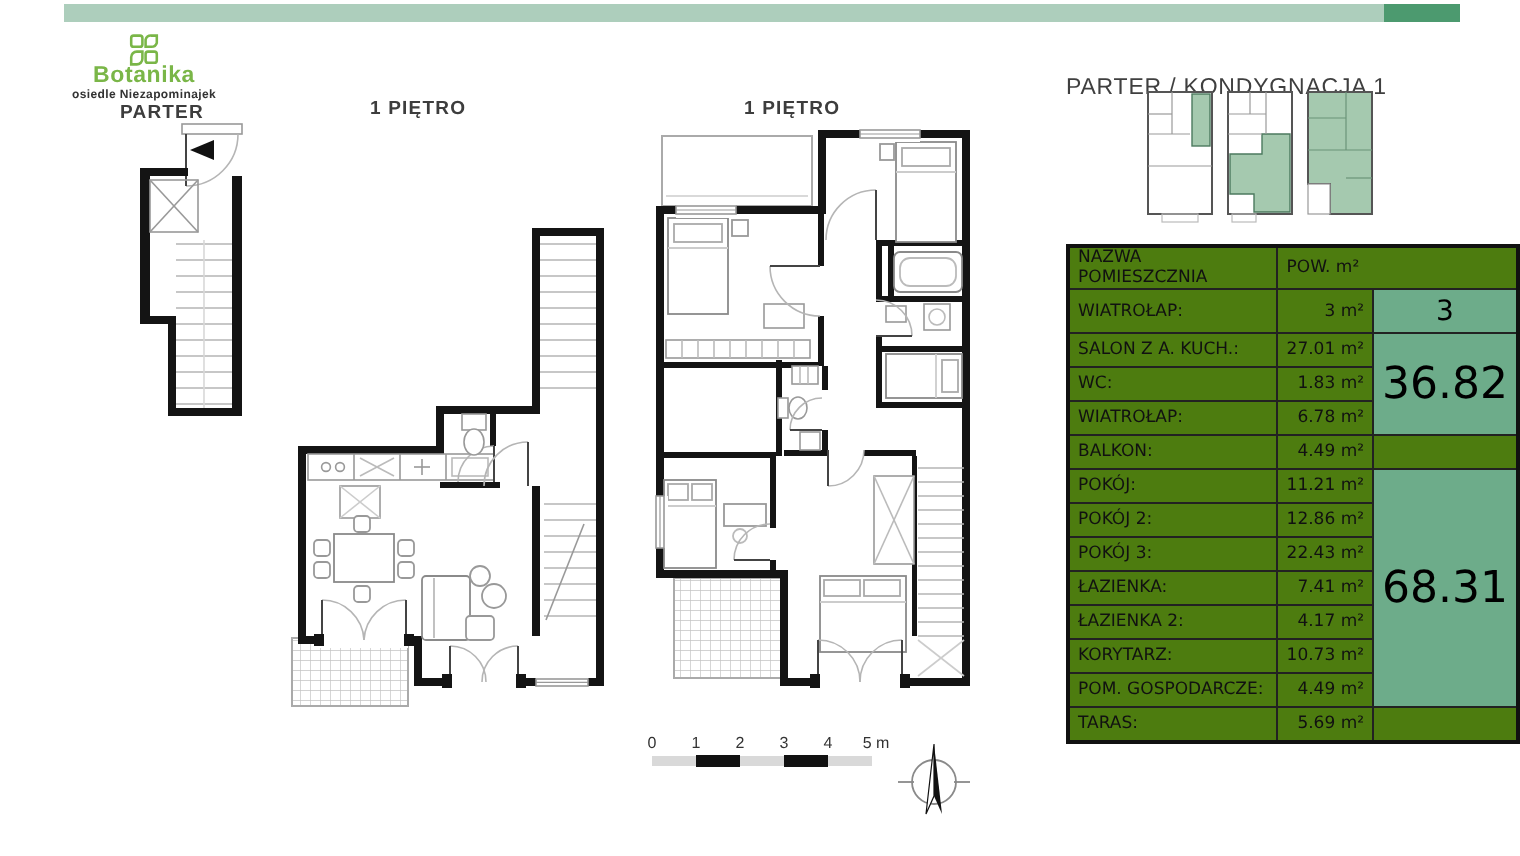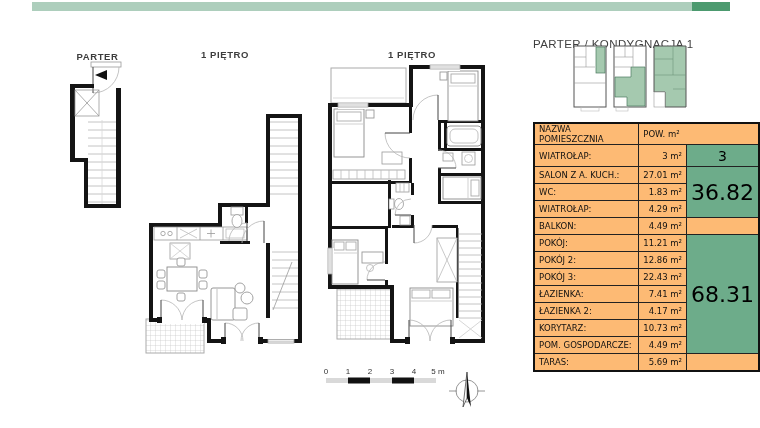--- a/index.html
+++ b/index.html
@@ -11,39 +11,39 @@
   .topbar-dark{position:absolute;left:692px;top:2px;width:38px;height:9px;background:#4c9a6f;}
 
   
   .brand{position:absolute;left:30px;top:14px;width:84px;text-align:center;}
   .brand-icon{position:absolute;left:34px;top:3px;width:16px;height:16px;}
   .brand-name{margin-top:18px;font-size:11.5px;font-weight:600;color:#7ab648;letter-spacing:.3px;}
   .brand-sub{font-size:6px;font-weight:700;color:#333;letter-spacing:.2px;margin-top:1px;}
 
   
   .floor-label{position:absolute;font-size:9.5px;font-weight:600;color:#3d3d3d;
-               letter-spacing:.6px;text-align:center;}
+               letter-spacing:.6px;text-align:left;}
   .fl-parter{left:60px;top:51px;width:75px;}
   .fl-p1{left:185px;top:49px;width:80px;}
   .fl-p2{left:372px;top:49px;width:80px;}
 
   .plan{position:absolute;}
 
   
   .loc-label{position:absolute;left:533px;top:38px;font-size:11.5px;color:#3f3f3f;
              letter-spacing:.4px;font-weight:500;}
 
   .thumb{position:absolute;top:45px;width:34px;height:68px;cursor:pointer;}
 
   
   .area-table{position:absolute;left:533px;top:122px;border-collapse:collapse;
               font-family:"DejaVu Sans",sans-serif;font-size:8.5px;color:#111;
               border:2px solid #111;}
   .area-table td,.area-table th{border:1px solid #222;padding:0 4px;font-weight:normal;
-              background:#fdba74;}
+              background:#4d7c0f;}
   .c-name{width:96px;text-align:left;height:16px;}
   .c-val{width:38px;text-align:right;white-space:nowrap;}
   .c-tot{width:62px;text-align:center;}
   .hdr th{height:15px;text-align:left;}
   .hdr .c-area{text-align:left;}
   .r-first td{height:21px;}
   .tot-green{background:#6dac8a !important;font-size:22px;color:#000;}
   .tot-first{font-size:14px;}
 
   .price-line{position:absolute;left:533px;top:357px;width:224px;text-align:center;
@@ -53,20 +53,30 @@
   svg text.scl{font-family:"Liberation Sans",sans-serif;font-size:8px;fill:#333;}
 </style>
 </head>
 <body>
 
 <div id="page">
 
   <div class="topbar"></div>
   <div class="topbar-dark"></div>
 
+  <div class="brand">
+    <svg class="brand-icon" viewBox="0 0 20 20">
+      <rect x="2" y="1" width="7" height="7" rx="1.5" fill="none" stroke="#7ab648" stroke-width="1.6"></rect>
+      <path d="M11 8 V3.5 A3.5 3.5 0 0 1 14.5 1 H18 V5.5 A3.5 3.5 0 0 1 14.5 8 Z" fill="none" stroke="#7ab648" stroke-width="1.6"></path>
+      <path d="M9 11 V15.5 A3.5 3.5 0 0 1 5.5 19 H2 V14.5 A3.5 3.5 0 0 1 5.5 11 Z" fill="none" stroke="#7ab648" stroke-width="1.6"></path>
+      <rect x="11" y="11" width="7" height="7" rx="1.5" fill="none" stroke="#7ab648" stroke-width="1.6"></rect>
+    </svg>
+    <div class="brand-name">Botanika</div>
+    <div class="brand-sub">osiedle Niezapominajek</div>
+  </div>
 
   <div class="floor-label fl-parter">PARTER</div>
   <div class="floor-label fl-p1">1 PIĘTRO</div>
   <div class="floor-label fl-p2">1 PIĘTRO</div>
 
   <svg class="plan" style="left:58px;top:58px" width="74" height="156" viewBox="58 58 74 156">
     <rect x="91" y="62" width="30" height="5" fill="#fff" stroke="#999" stroke-width="0.8"></rect>
     <path d="M119,67 A26,26 0 0 1 93,93" fill="none" stroke="#b5b5b5" stroke-width="0.8"></path>
     <line x1="93" y1="67" x2="93" y2="93" stroke="#444" stroke-width="1"></line>
     <polygon points="95,75 107,70 107,80" fill="#111"></polygon>
@@ -415,21 +425,21 @@
       <td class="c-name">SALON Z A. KUCH.:</td>
       <td class="c-val">27.01 m²</td>
       <td class="c-tot tot-green" rowspan="3">36.82</td>
     </tr>
     <tr>
       <td class="c-name">WC:</td>
       <td class="c-val">1.83 m²</td>
     </tr>
     <tr>
       <td class="c-name">WIATROŁAP:</td>
-      <td class="c-val">4.29 m²</td>
+      <td class="c-val">6.78 m²</td>
     </tr>
     <tr>
       <td class="c-name">BALKON:</td>
       <td class="c-val">4.49 m²</td>
       <td class="c-tot"></td>
     </tr>
     <tr>
       <td class="c-name">POKÓJ:</td>
       <td class="c-val">11.21 m²</td>
       <td class="c-tot tot-green" rowspan="7">68.31</td>

